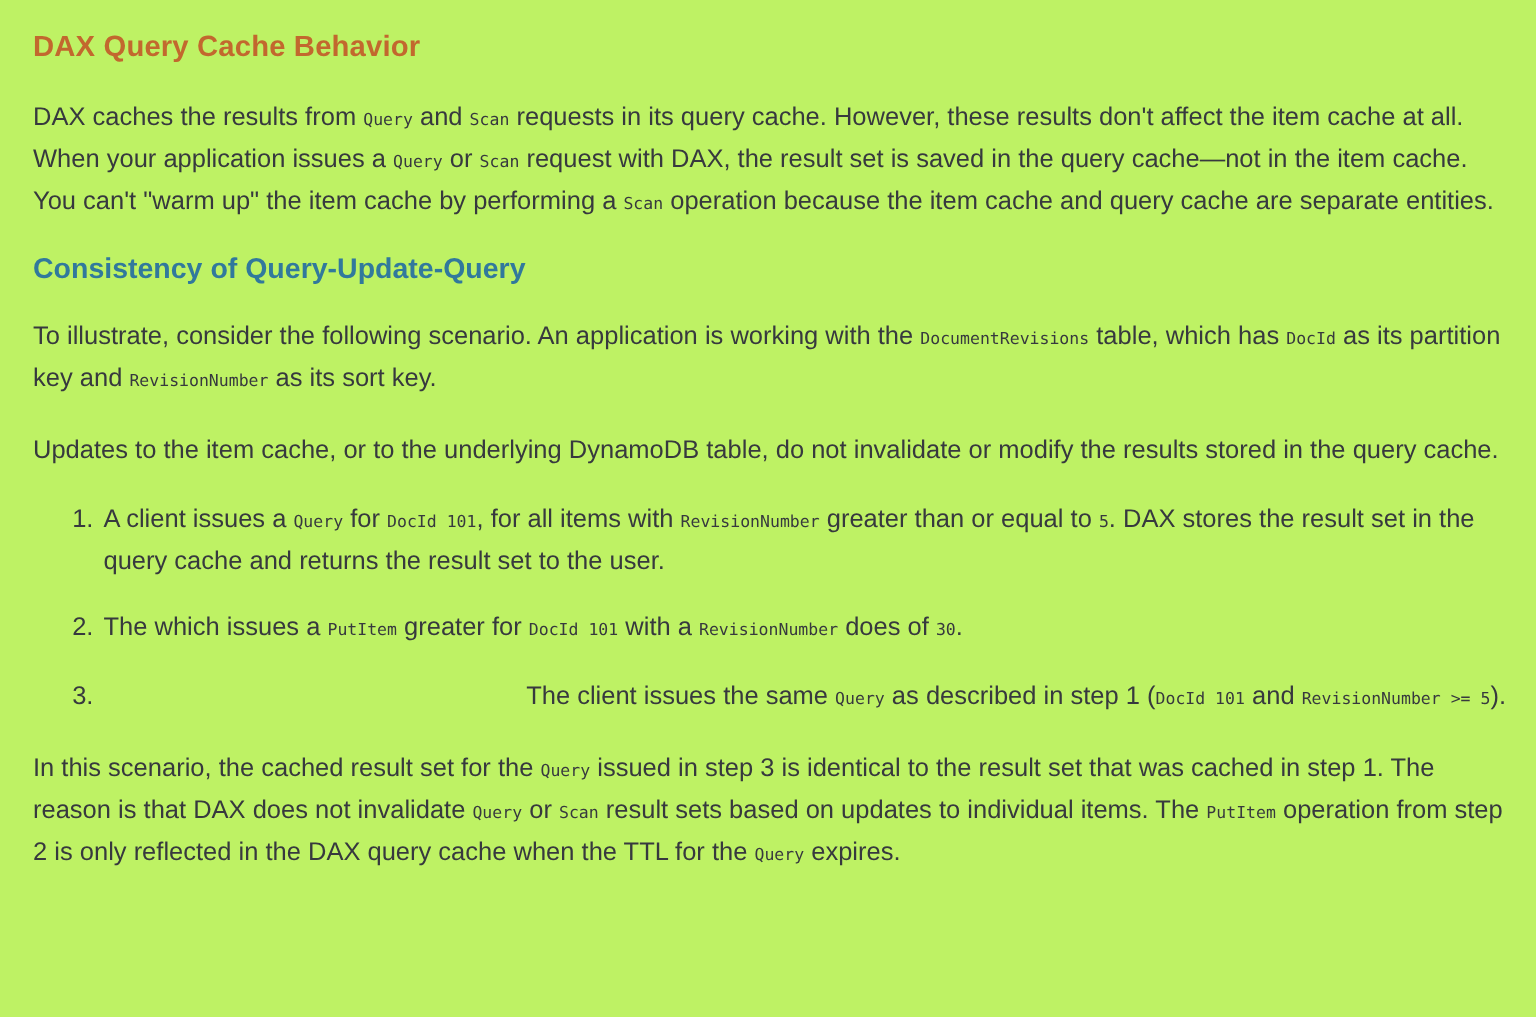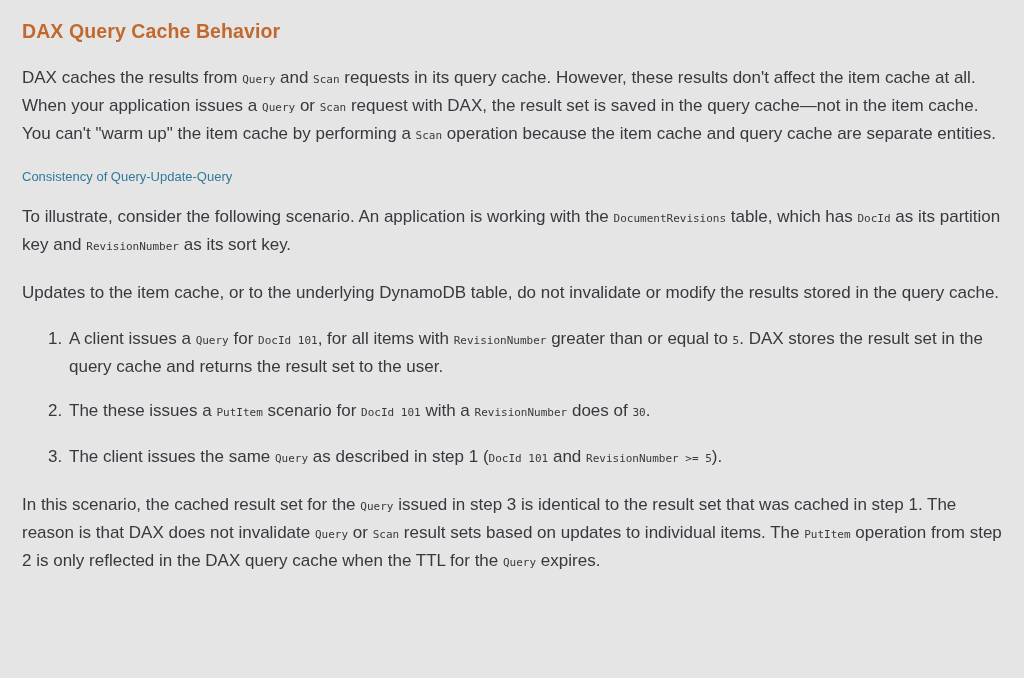--- a/index.html
+++ b/index.html
@@ -3,34 +3,34 @@
 <meta charset="utf-8">
 <style>
   * { margin: 0; padding: 0; box-sizing: border-box; }
   html, body {
     background: #ffffff;
     font-family: "Liberation Sans", "DejaVu Sans", sans-serif;
   }
   .page {
     width: 1024px;
     height: 678px;
-    background: #e5e5e5;
+    background: #bef264;
     padding: 16px 20px 0 22px;
     overflow: hidden;
   }
   h2.doc-title {
     font-size: 19.5px;
     font-weight: 700;
     color: #c2682e;
     margin: 4px 0 22px 0;
     letter-spacing: 0.1px;
   }
   h3.section-heading {
-    font-size: 13px;
-    font-weight: 400;
+    font-size: 19px;
+    font-weight: 700;
     color: #31799c;
     margin: 0 0 20px 0;
   }
   p.doc-paragraph {
     font-size: 17px;
     line-height: 26px;
     color: #37393e;
     margin: 0 0 20px 0;
   }
   ol.scenario-list {
@@ -39,20 +39,21 @@
     font-size: 17px;
     line-height: 26px;
     color: #37393e;
   }
   ol.scenario-list li {
     margin-bottom: 18px;
     padding-left: 2px;
   }
   ol.scenario-list li:last-child {
     margin-bottom: 0;
+    text-align: right;
   }
   code {
     font-family: "DejaVu Sans Mono", "Liberation Mono", monospace;
     font-size: 11px;
     color: #37393e;
     white-space: nowrap;
   }
 </style>
 </head>
 <body>
@@ -64,20 +65,20 @@
   <p class="doc-paragraph"><span>DAX caches the results from </span><code>Query</code><span> and </span><code>Scan</code><span> requests in its query cache. However, these results don't affect the item cache at all. When your application issues a </span><code>Query</code><span> or </span><code>Scan</code><span> request with DAX, the result set is saved in the query cache—not in the item cache. You can't "warm up" the item cache by performing a </span><code>Scan</code><span> operation because the item cache and query cache are separate entities.</span></p>
 
   <h3 class="section-heading">Consistency of Query-Update-Query</h3>
 
   <p class="doc-paragraph"><span>To illustrate, consider the following scenario. An application is working with the </span><code>DocumentRevisions</code><span> table, which has </span><code>DocId</code><span> as its partition key and </span><code>RevisionNumber</code><span> as its sort key.</span></p>
 
   <p class="doc-paragraph"><span>Updates to the item cache, or to the underlying DynamoDB table, do not invalidate or modify the results stored in the query cache.</span></p>
 
   <ol class="scenario-list">
     <li><span>A client issues a </span><code>Query</code><span> for </span><code>DocId 101</code><span>, for all items with </span><code>RevisionNumber</code><span> greater than or equal to </span><code>5</code><span>. DAX stores the result set in the query cache and returns the result set to the user.</span></li>
-    <li><span>The these issues a </span><code>PutItem</code><span> scenario for </span><code>DocId 101</code><span> with a </span><code>RevisionNumber</code><span> does of </span><code>30</code><span>.</span></li>
+    <li><span>The which issues a </span><code>PutItem</code><span> greater for </span><code>DocId 101</code><span> with a </span><code>RevisionNumber</code><span> does of </span><code>30</code><span>.</span></li>
     <li><span>The client issues the same </span><code>Query</code><span> as described in step 1 (</span><code>DocId 101</code><span> and </span><code>RevisionNumber &gt;= 5</code><span>).</span></li>
   </ol>
 
   <p class="doc-paragraph"><span>In this scenario, the cached result set for the </span><code>Query</code><span> issued in step 3 is identical to the result set that was cached in step 1. The reason is that DAX does not invalidate </span><code>Query</code><span> or </span><code>Scan</code><span> result sets based on updates to individual items. The </span><code>PutItem</code><span> operation from step 2 is only reflected in the DAX query cache when the TTL for the </span><code>Query</code><span> expires.</span></p>
 
 
 </main>
 
 </body></html>

